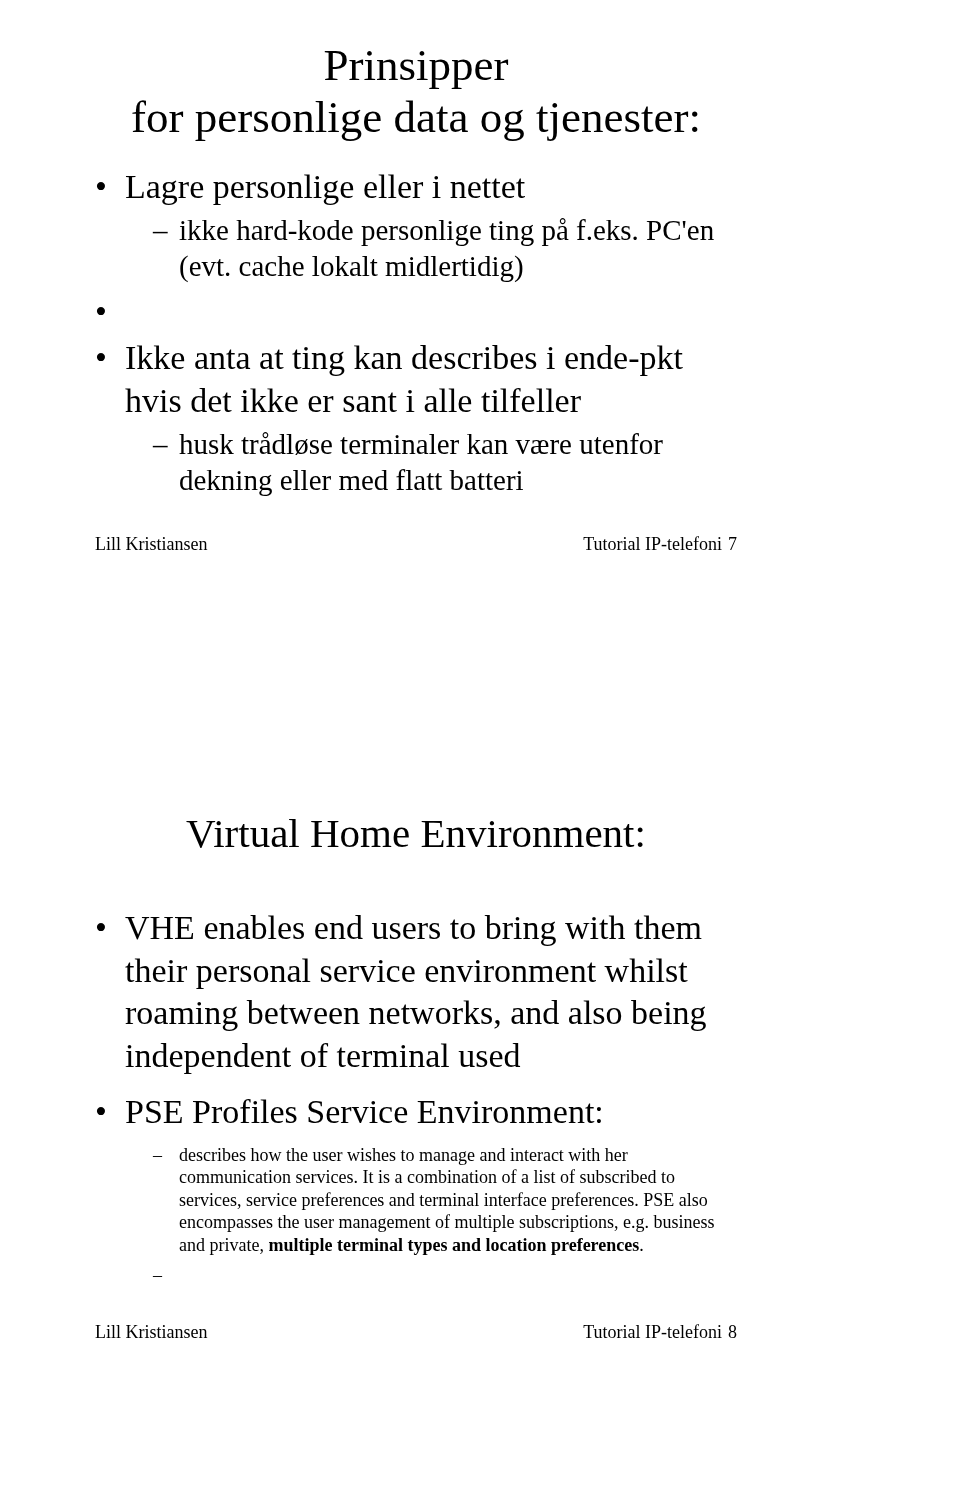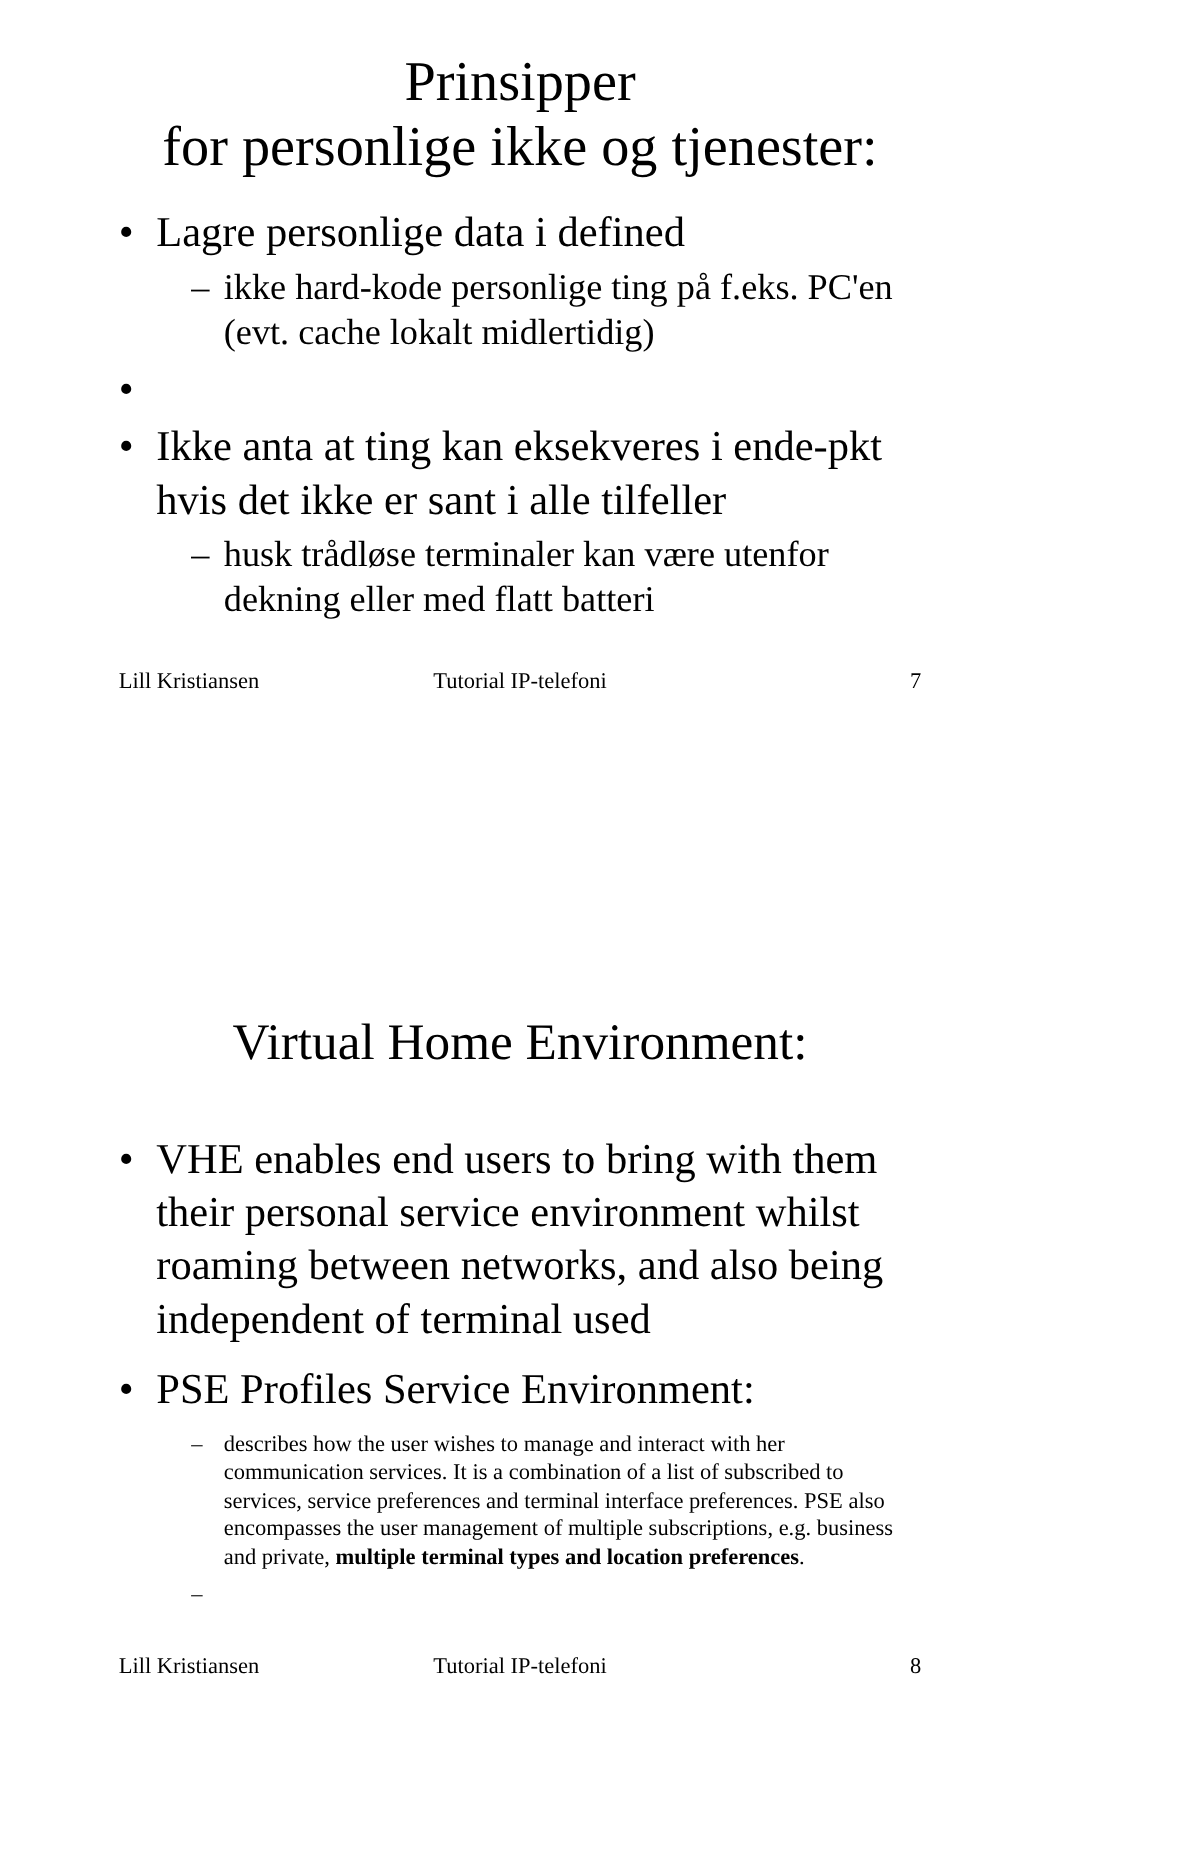--- a/index.html
+++ b/index.html
@@ -65,58 +65,58 @@
     margin-bottom: 8px;
     line-height: 1.25;
   }
   .l2-small .marker {
     width: 26px;
     flex-shrink: 0;
   }
   .footer-center {
     position: absolute;
     left: 0;
-    right: 0;
-    text-align: center;
+    right: 15px;
+    text-align: right;
   }
   .footer-wrap {
     position: relative;
     font-size: 18px;
     margin-top: 35px;
     height: 24px;
     text-decoration: underline;
   }
   .footer-left { position: absolute; left: 0; }
   .footer-right { position: absolute; right: 0; }
   .bold { font-weight: bold; }
 </style>
 </head>
 <body>
 
 <div class="page slide1">
   <div class="title">
     <span>Prinsipper</span><br>
-    <span>for personlige ikke og tjenester:</span>
+    <span>for personlige data og tjenester:</span>
   </div>
 
   <div class="bullets">
     <div class="l1">
       <span class="marker">•</span>
-      <span>Lagre personlige  data i defined</span>
+      <span>Lagre personlige  eller i nettet</span>
     </div>
     <div class="l2">
       <span class="marker">–</span>
       <span>ikke hard-kode personlige ting på f.eks. PC'en (evt. cache lokalt midlertidig)</span>
     </div>
     <div class="l1">
       <span class="marker">•</span>
     </div>
     <div class="l1">
       <span class="marker">•</span>
-      <span>Ikke anta at ting kan eksekveres i ende-pkt hvis det ikke er sant i alle tilfeller</span>
+      <span>Ikke anta at ting kan describes i ende-pkt hvis det ikke er sant i alle tilfeller</span>
     </div>
     <div class="l2">
       <span class="marker">–</span>
       <span>husk trådløse terminaler kan være utenfor dekning eller med flatt batteri</span>
     </div>
   </div>
 
   <div class="footer-wrap">
     <span class="footer-left">Lill Kristiansen</span>
     <span class="footer-center">Tutorial IP-telefoni</span>

